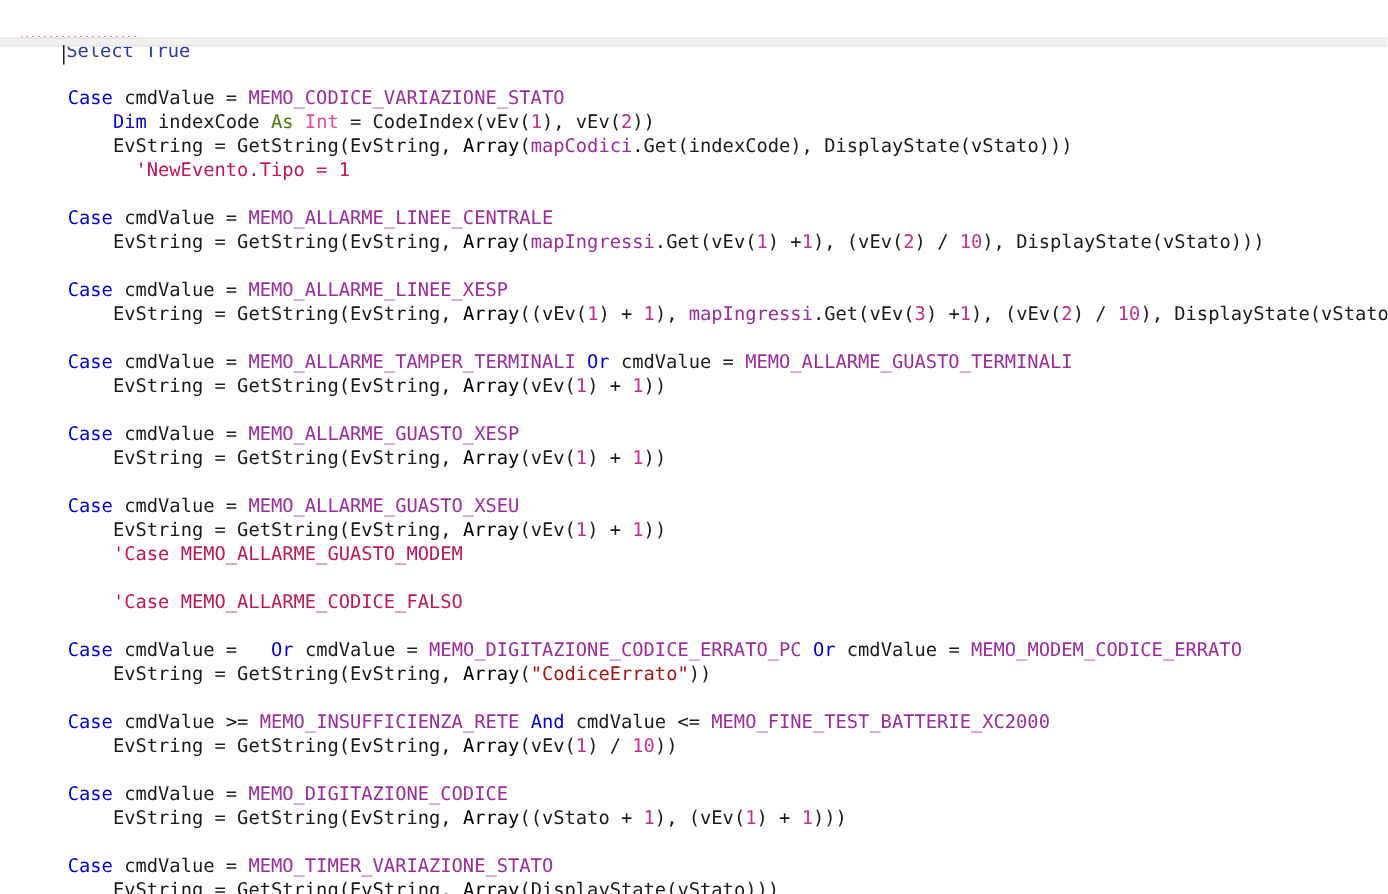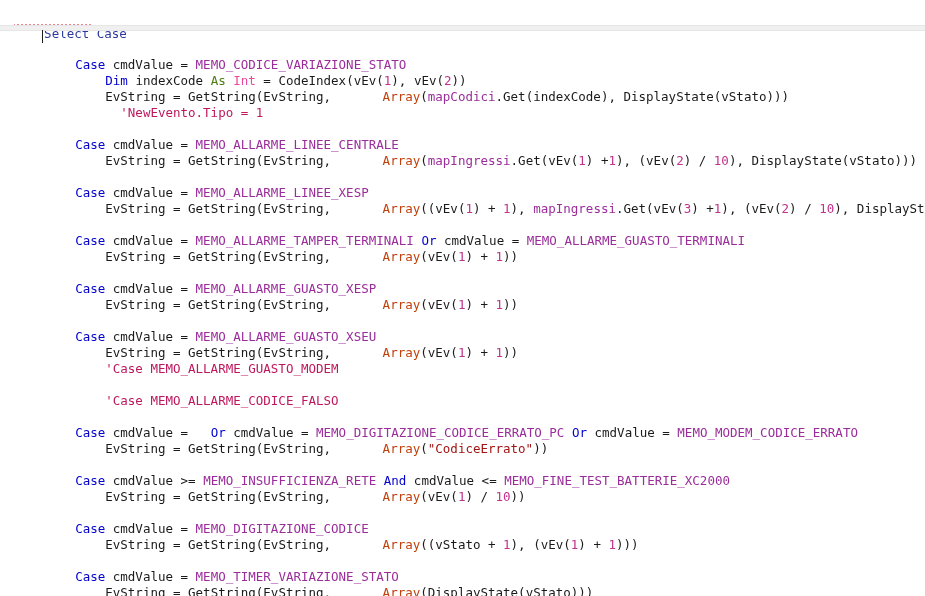--- a/index.html
+++ b/index.html
@@ -84,43 +84,42 @@
     width: 925px;
     font-size: 12.5px;
     line-height: 16px;
     white-space: pre;
     color: #1a1a1a;
   }
   .code-line {
     height: 16px;
     white-space: pre;
     color: #1a1a1a;
-    padding-left: 30px;
   }
 
   
   .t-kw    { color: #0000d0; }            
   .t-kw2   { color: #4d7c0f; }            
   .t-type  { color: #ec4899; }            
   .t-id    { color: #1a1a1a; }            
   .t-const { color: #9b2d9b; }            
-  .t-fn    { color: #c2410c; margin-left: 44px; }            
+  .t-fn    { color: #000000; }            
   .t-obj   { color: #9b2d9b; }            
   .t-num   { color: #c0308c; }            
   .t-str   { color: #a31515; }            
   .t-cmt   { color: #be185d; }            
   .t-op    { color: #1a1a1a; }
 </style>
 </head>
 <body>
 
 <div id="editor">
 
   <div class="context-line">
-    <span class="ctx-text">Select Case</span>
+    <span class="ctx-text">Select True</span>
   </div>
 
   <div class="squiggle"></div>
 
   <div class="separator-band"></div>
 
   <div class="caret"></div>
 
   <div id="code"><div class="code-line">&nbsp;</div><div class="code-line"><span>&nbsp;&nbsp;&nbsp;&nbsp;&nbsp;&nbsp;</span><span class="t-kw">Case</span><span class="t-op">&nbsp;</span><span class="t-id">cmdValue</span><span class="t-op">&nbsp;=&nbsp;</span><span class="t-const">MEMO_CODICE_VARIAZIONE_STATO</span></div><div class="code-line"><span>&nbsp;&nbsp;&nbsp;&nbsp;&nbsp;&nbsp;&nbsp;&nbsp;&nbsp;&nbsp;</span><span class="t-kw">Dim</span><span class="t-op">&nbsp;</span><span class="t-id">indexCode</span><span class="t-op">&nbsp;</span><span class="t-kw2">As</span><span class="t-op">&nbsp;</span><span class="t-type">Int</span><span class="t-op">&nbsp;=&nbsp;</span><span class="t-id">CodeIndex</span><span class="t-op">(</span><span class="t-id">vEv</span><span class="t-op">(</span><span class="t-num">1</span><span class="t-op">),&nbsp;</span><span class="t-id">vEv</span><span class="t-op">(</span><span class="t-num">2</span><span class="t-op">))</span></div><div class="code-line"><span>&nbsp;&nbsp;&nbsp;&nbsp;&nbsp;&nbsp;&nbsp;&nbsp;&nbsp;&nbsp;</span><span class="t-id">EvString</span><span class="t-op">&nbsp;=&nbsp;</span><span class="t-id">GetString</span><span class="t-op">(</span><span class="t-id">EvString</span><span class="t-op">,&nbsp;</span><span class="t-fn">Array</span><span class="t-op">(</span><span class="t-obj">mapCodici</span><span class="t-op">.</span><span class="t-id">Get</span><span class="t-op">(</span><span class="t-id">indexCode</span><span class="t-op">),&nbsp;</span><span class="t-id">DisplayState</span><span class="t-op">(</span><span class="t-id">vStato</span><span class="t-op">)))</span></div><div class="code-line"><span>&nbsp;&nbsp;&nbsp;&nbsp;&nbsp;&nbsp;&nbsp;&nbsp;&nbsp;&nbsp;&nbsp;&nbsp;</span><span class="t-cmt">'NewEvento.Tipo&nbsp;=&nbsp;1</span></div><div class="code-line">&nbsp;</div><div class="code-line"><span>&nbsp;&nbsp;&nbsp;&nbsp;&nbsp;&nbsp;</span><span class="t-kw">Case</span><span class="t-op">&nbsp;</span><span class="t-id">cmdValue</span><span class="t-op">&nbsp;=&nbsp;</span><span class="t-const">MEMO_ALLARME_LINEE_CENTRALE</span></div><div class="code-line"><span>&nbsp;&nbsp;&nbsp;&nbsp;&nbsp;&nbsp;&nbsp;&nbsp;&nbsp;&nbsp;</span><span class="t-id">EvString</span><span class="t-op">&nbsp;=&nbsp;</span><span class="t-id">GetString</span><span class="t-op">(</span><span class="t-id">EvString</span><span class="t-op">,&nbsp;</span><span class="t-fn">Array</span><span class="t-op">(</span><span class="t-obj">mapIngressi</span><span class="t-op">.</span><span class="t-id">Get</span><span class="t-op">(</span><span class="t-id">vEv</span><span class="t-op">(</span><span class="t-num">1</span><span class="t-op">)&nbsp;+</span><span class="t-num">1</span><span class="t-op">),&nbsp;(</span><span class="t-id">vEv</span><span class="t-op">(</span><span class="t-num">2</span><span class="t-op">)&nbsp;/&nbsp;</span><span class="t-num">10</span><span class="t-op">),&nbsp;</span><span class="t-id">DisplayState</span><span class="t-op">(</span><span class="t-id">vStato</span><span class="t-op">)))</span></div><div class="code-line">&nbsp;</div><div class="code-line"><span>&nbsp;&nbsp;&nbsp;&nbsp;&nbsp;&nbsp;</span><span class="t-kw">Case</span><span class="t-op">&nbsp;</span><span class="t-id">cmdValue</span><span class="t-op">&nbsp;=&nbsp;</span><span class="t-const">MEMO_ALLARME_LINEE_XESP</span></div><div class="code-line"><span>&nbsp;&nbsp;&nbsp;&nbsp;&nbsp;&nbsp;&nbsp;&nbsp;&nbsp;&nbsp;</span><span class="t-id">EvString</span><span class="t-op">&nbsp;=&nbsp;</span><span class="t-id">GetString</span><span class="t-op">(</span><span class="t-id">EvString</span><span class="t-op">,&nbsp;</span><span class="t-fn">Array</span><span class="t-op">((</span><span class="t-id">vEv</span><span class="t-op">(</span><span class="t-num">1</span><span class="t-op">)&nbsp;+&nbsp;</span><span class="t-num">1</span><span class="t-op">),&nbsp;</span><span class="t-obj">mapIngressi</span><span class="t-op">.</span><span class="t-id">Get</span><span class="t-op">(</span><span class="t-id">vEv</span><span class="t-op">(</span><span class="t-num">3</span><span class="t-op">)&nbsp;+</span><span class="t-num">1</span><span class="t-op">),&nbsp;(</span><span class="t-id">vEv</span><span class="t-op">(</span><span class="t-num">2</span><span class="t-op">)&nbsp;/&nbsp;</span><span class="t-num">10</span><span class="t-op">),&nbsp;</span><span class="t-id">DisplayState</span><span class="t-op">(</span><span class="t-id">vStato</span></div><div class="code-line">&nbsp;</div><div class="code-line"><span>&nbsp;&nbsp;&nbsp;&nbsp;&nbsp;&nbsp;</span><span class="t-kw">Case</span><span class="t-op">&nbsp;</span><span class="t-id">cmdValue</span><span class="t-op">&nbsp;=&nbsp;</span><span class="t-const">MEMO_ALLARME_TAMPER_TERMINALI</span><span class="t-op">&nbsp;</span><span class="t-kw">Or</span><span class="t-op">&nbsp;</span><span class="t-id">cmdValue</span><span class="t-op">&nbsp;=&nbsp;</span><span class="t-const">MEMO_ALLARME_GUASTO_TERMINALI</span></div><div class="code-line"><span>&nbsp;&nbsp;&nbsp;&nbsp;&nbsp;&nbsp;&nbsp;&nbsp;&nbsp;&nbsp;</span><span class="t-id">EvString</span><span class="t-op">&nbsp;=&nbsp;</span><span class="t-id">GetString</span><span class="t-op">(</span><span class="t-id">EvString</span><span class="t-op">,&nbsp;</span><span class="t-fn">Array</span><span class="t-op">(</span><span class="t-id">vEv</span><span class="t-op">(</span><span class="t-num">1</span><span class="t-op">)&nbsp;+&nbsp;</span><span class="t-num">1</span><span class="t-op">))</span></div><div class="code-line">&nbsp;</div><div class="code-line"><span>&nbsp;&nbsp;&nbsp;&nbsp;&nbsp;&nbsp;</span><span class="t-kw">Case</span><span class="t-op">&nbsp;</span><span class="t-id">cmdValue</span><span class="t-op">&nbsp;=&nbsp;</span><span class="t-const">MEMO_ALLARME_GUASTO_XESP</span></div><div class="code-line"><span>&nbsp;&nbsp;&nbsp;&nbsp;&nbsp;&nbsp;&nbsp;&nbsp;&nbsp;&nbsp;</span><span class="t-id">EvString</span><span class="t-op">&nbsp;=&nbsp;</span><span class="t-id">GetString</span><span class="t-op">(</span><span class="t-id">EvString</span><span class="t-op">,&nbsp;</span><span class="t-fn">Array</span><span class="t-op">(</span><span class="t-id">vEv</span><span class="t-op">(</span><span class="t-num">1</span><span class="t-op">)&nbsp;+&nbsp;</span><span class="t-num">1</span><span class="t-op">))</span></div><div class="code-line">&nbsp;</div><div class="code-line"><span>&nbsp;&nbsp;&nbsp;&nbsp;&nbsp;&nbsp;</span><span class="t-kw">Case</span><span class="t-op">&nbsp;</span><span class="t-id">cmdValue</span><span class="t-op">&nbsp;=&nbsp;</span><span class="t-const">MEMO_ALLARME_GUASTO_XSEU</span></div><div class="code-line"><span>&nbsp;&nbsp;&nbsp;&nbsp;&nbsp;&nbsp;&nbsp;&nbsp;&nbsp;&nbsp;</span><span class="t-id">EvString</span><span class="t-op">&nbsp;=&nbsp;</span><span class="t-id">GetString</span><span class="t-op">(</span><span class="t-id">EvString</span><span class="t-op">,&nbsp;</span><span class="t-fn">Array</span><span class="t-op">(</span><span class="t-id">vEv</span><span class="t-op">(</span><span class="t-num">1</span><span class="t-op">)&nbsp;+&nbsp;</span><span class="t-num">1</span><span class="t-op">))</span></div><div class="code-line"><span>&nbsp;&nbsp;&nbsp;&nbsp;&nbsp;&nbsp;&nbsp;&nbsp;&nbsp;&nbsp;</span><span class="t-cmt">'Case&nbsp;MEMO_ALLARME_GUASTO_MODEM</span></div><div class="code-line">&nbsp;</div><div class="code-line"><span>&nbsp;&nbsp;&nbsp;&nbsp;&nbsp;&nbsp;&nbsp;&nbsp;&nbsp;&nbsp;</span><span class="t-cmt">'Case&nbsp;MEMO_ALLARME_CODICE_FALSO</span></div><div class="code-line">&nbsp;</div><div class="code-line"><span>&nbsp;&nbsp;&nbsp;&nbsp;&nbsp;&nbsp;</span><span class="t-kw">Case</span><span class="t-op">&nbsp;</span><span class="t-id">cmdValue</span><span class="t-op">&nbsp;=&nbsp;&nbsp;&nbsp;</span><span class="t-kw">Or</span><span class="t-op">&nbsp;</span><span class="t-id">cmdValue</span><span class="t-op">&nbsp;=&nbsp;</span><span class="t-const">MEMO_DIGITAZIONE_CODICE_ERRATO_PC</span><span class="t-op">&nbsp;</span><span class="t-kw">Or</span><span class="t-op">&nbsp;</span><span class="t-id">cmdValue</span><span class="t-op">&nbsp;=&nbsp;</span><span class="t-const">MEMO_MODEM_CODICE_ERRATO</span></div><div class="code-line"><span>&nbsp;&nbsp;&nbsp;&nbsp;&nbsp;&nbsp;&nbsp;&nbsp;&nbsp;&nbsp;</span><span class="t-id">EvString</span><span class="t-op">&nbsp;=&nbsp;</span><span class="t-id">GetString</span><span class="t-op">(</span><span class="t-id">EvString</span><span class="t-op">,&nbsp;</span><span class="t-fn">Array</span><span class="t-op">(</span><span class="t-str">"CodiceErrato"</span><span class="t-op">))</span></div><div class="code-line">&nbsp;</div><div class="code-line"><span>&nbsp;&nbsp;&nbsp;&nbsp;&nbsp;&nbsp;</span><span class="t-kw">Case</span><span class="t-op">&nbsp;</span><span class="t-id">cmdValue</span><span class="t-op">&nbsp;&gt;=&nbsp;</span><span class="t-const">MEMO_INSUFFICIENZA_RETE</span><span class="t-op">&nbsp;</span><span class="t-kw">And</span><span class="t-op">&nbsp;</span><span class="t-id">cmdValue</span><span class="t-op">&nbsp;&lt;=&nbsp;</span><span class="t-const">MEMO_FINE_TEST_BATTERIE_XC2000</span></div><div class="code-line"><span>&nbsp;&nbsp;&nbsp;&nbsp;&nbsp;&nbsp;&nbsp;&nbsp;&nbsp;&nbsp;</span><span class="t-id">EvString</span><span class="t-op">&nbsp;=&nbsp;</span><span class="t-id">GetString</span><span class="t-op">(</span><span class="t-id">EvString</span><span class="t-op">,&nbsp;</span><span class="t-fn">Array</span><span class="t-op">(</span><span class="t-id">vEv</span><span class="t-op">(</span><span class="t-num">1</span><span class="t-op">)&nbsp;/&nbsp;</span><span class="t-num">10</span><span class="t-op">))</span></div><div class="code-line">&nbsp;</div><div class="code-line"><span>&nbsp;&nbsp;&nbsp;&nbsp;&nbsp;&nbsp;</span><span class="t-kw">Case</span><span class="t-op">&nbsp;</span><span class="t-id">cmdValue</span><span class="t-op">&nbsp;=&nbsp;</span><span class="t-const">MEMO_DIGITAZIONE_CODICE</span></div><div class="code-line"><span>&nbsp;&nbsp;&nbsp;&nbsp;&nbsp;&nbsp;&nbsp;&nbsp;&nbsp;&nbsp;</span><span class="t-id">EvString</span><span class="t-op">&nbsp;=&nbsp;</span><span class="t-id">GetString</span><span class="t-op">(</span><span class="t-id">EvString</span><span class="t-op">,&nbsp;</span><span class="t-fn">Array</span><span class="t-op">((</span><span class="t-id">vStato</span><span class="t-op">&nbsp;+&nbsp;</span><span class="t-num">1</span><span class="t-op">),&nbsp;(</span><span class="t-id">vEv</span><span class="t-op">(</span><span class="t-num">1</span><span class="t-op">)&nbsp;+&nbsp;</span><span class="t-num">1</span><span class="t-op">)))</span></div><div class="code-line">&nbsp;</div><div class="code-line"><span>&nbsp;&nbsp;&nbsp;&nbsp;&nbsp;&nbsp;</span><span class="t-kw">Case</span><span class="t-op">&nbsp;</span><span class="t-id">cmdValue</span><span class="t-op">&nbsp;=&nbsp;</span><span class="t-const">MEMO_TIMER_VARIAZIONE_STATO</span></div><div class="code-line"><span>&nbsp;&nbsp;&nbsp;&nbsp;&nbsp;&nbsp;&nbsp;&nbsp;&nbsp;&nbsp;</span><span class="t-id">EvString</span><span class="t-op">&nbsp;=&nbsp;</span><span class="t-id">GetString</span><span class="t-op">(</span><span class="t-id">EvString</span><span class="t-op">,&nbsp;</span><span class="t-fn">Array</span><span class="t-op">(</span><span class="t-id">DisplayState</span><span class="t-op">(</span><span class="t-id">vStato</span><span class="t-op">)))</span></div></div>
 

